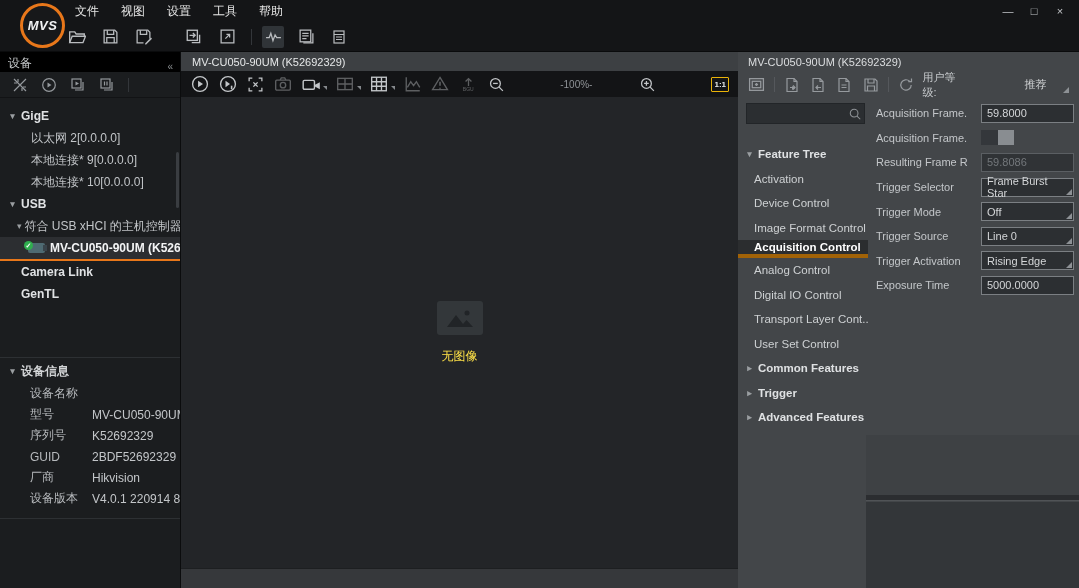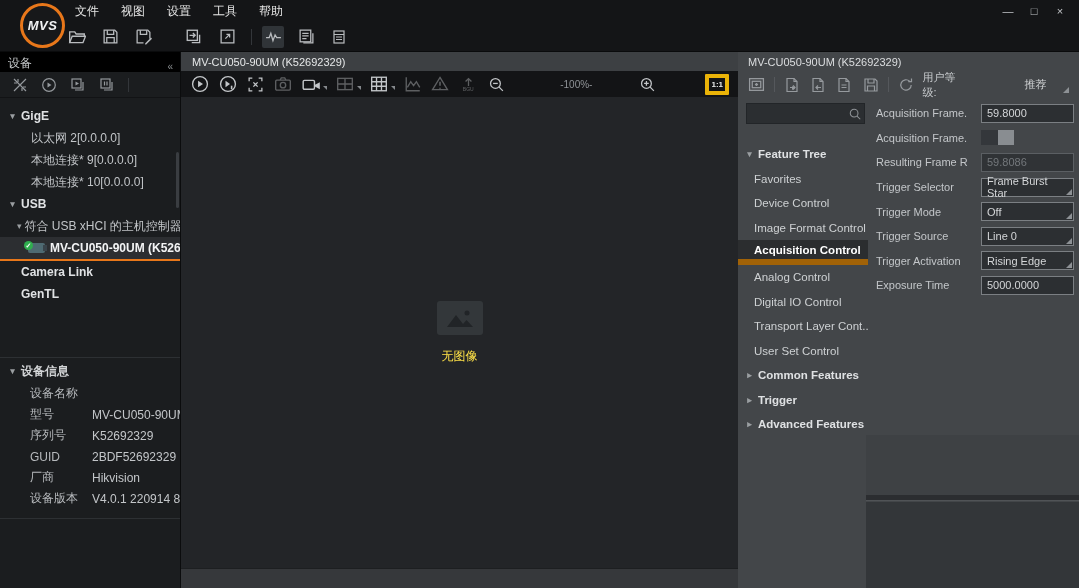--- a/index.html
+++ b/index.html
@@ -52,21 +52,21 @@
   .info-value { color:#c3c6c9; white-space:nowrap; overflow:hidden; }
 
   
   .center-panel { position:absolute; left:181px; top:52px; width:557px; bottom:0; background:#232528; }
   .tab-bar { height:19px; background:#3d4043; display:flex; align-items:center; padding-left:11px; font-size:11px; color:#e6e8e9; }
   .viewer-toolbar { height:26px; background:#131416; display:flex; align-items:center; padding:0 9px; color:#c3c6c9; }
   .viewer-toolbar .icon { width:21px; height:21px; display:flex; align-items:center; justify-content:center; margin-right:8px; }
   .caret-sm { width:0; height:0; border-left:4px solid transparent; border-top:4px solid #84888c; margin:8px 8px 0 -6px; }
   .vt-right { margin-left:auto; display:flex; align-items:center;gap:35px; }
   .zoom-level { font-size:10px; color:#8f9397; margin:0 10px; }
-  .one2one { border:4px solid #eab308; color:#e8eaeb; font-size:8px; font-weight:bold; padding:2px 2px; border-radius:1px; margin-left:4px; }
+  .one2one { border:1px solid #eab308; color:#e8eaeb; font-size:8px; font-weight:bold; padding:2px 2px; border-radius:1px; margin-left:10px; }
   .bgu { display:flex; flex-direction:column; align-items:center; font-size:5px; line-height:5px; color:currentColor; }
   .canvas { position:absolute; left:0; top:45px; right:0; bottom:20px; display:flex; flex-direction:column; align-items:center; justify-content:center; }
   .ph-box { width:46px; height:34px; background:#33373a; border-radius:3px; display:flex; align-items:center; justify-content:center; }
   .ph-text { margin-top:13px; font-size:12px; color:#fde047; }
   .status-strip { position:absolute; left:0; right:0; bottom:0; height:20px; background:#36383b; border-top:1px solid #1d1f21; }
 
   
   .right-panel { position:absolute; left:738px; top:52px; width:341px; bottom:0; background:#434649; }
   .rp-title { height:19px; font-size:11px; color:#dcdee0; padding:4px 0 0 10px; }
   .rp-toolbar { height:27px; display:flex; align-items:center; padding:0 9px; color:#969a9e; font-size:11px; }
@@ -76,21 +76,21 @@
   .ul-value { width:72px; position:relative; padding:2px 4px; color:#d2d4d6;text-align:center; }
   .corner-caret { position:absolute; right:1px; bottom:1px; width:0; height:0; border-left:6px solid transparent; border-bottom:6px solid #8d9195; }
   .rp-body { position:absolute; left:0; top:46px; right:0; bottom:0; }
   .search-box { position:absolute; left:8px; top:5px; width:119px; height:21px; background:#2b2e31; border:1px solid #222528; display:flex; align-items:center; color:#8f9397; }
   .search-input { flex:1; background:transparent; border:none; outline:none; color:#d2d4d6; font-size:11px; padding:0 4px; min-width:0; }
   .search-box .icon { width:18px; height:18px; display:flex; align-items:center; justify-content:center; flex:none; }
   .nav-list { position:absolute; left:0; top:44px; width:131px; font-size:11.5px; }
   .nav-row { height:24.5px; display:flex; align-items:center; padding-left:16px; color:#ced1d3; white-space:nowrap; overflow:hidden; width:130px; }
   .nav-row .tr-arrow { margin-left:-10px; }
   .nav-row.hdr { font-weight:bold; color:#dfe1e3; }
-  .nav-row.selected { background:#2b2d2f; border-bottom:6px solid #a16207; color:#ffffff; font-weight:bold; height:25px; }
+  .nav-row.selected { background:#2b2d2f; border-bottom:4px solid #a16207; color:#ffffff; font-weight:bold; height:18px; }
   .props-list { position:absolute; left:138px; top:3px; right:5px; }
   .prop-row { height:24.6px; display:flex; align-items:center; }
   .prop-label { width:92px; font-size:11px; color:#c3c6c9; white-space:nowrap; overflow:hidden; flex:none; }
   .prop-control { margin-left:auto; width:93px; }
   .ctrl { position:relative; height:19px; background:#2c2f32; border:1px solid #7b7f83; font-size:11px; color:#d4d6d8; display:flex; align-items:center; padding:0 5px; }
   .ctrl.disabled { border-color:#5b5f63; color:#73777b; background:#303336; }
   .toggle { width:33px; height:15px; display:flex; }
   .toggle .t-track { width:17px; height:15px; background:#34373b; }
   .toggle .t-knob { width:16px; height:15px; background:#898d91; }
   .desc-top { position:absolute; left:128px; right:0; top:337px; height:60px; background:#3e4144; }
@@ -449,21 +449,21 @@
           </svg>
         </span>
     </div>
 
     <div class="nav-list">
       <div class="nav-row hdr">
           <span class="tr-arrow">▾</span>
           <span>Feature Tree</span>
         </div>
       <div class="nav-row">
-          <span>Favorites</span>
+          <span>Activation</span>
         </div>
       <div class="nav-row">
           <span>Device Control</span>
         </div>
       <div class="nav-row">
           <span>Image Format Control</span>
         </div>
       <div class="nav-row selected">
           <span>Acquisition Control</span>
         </div>

